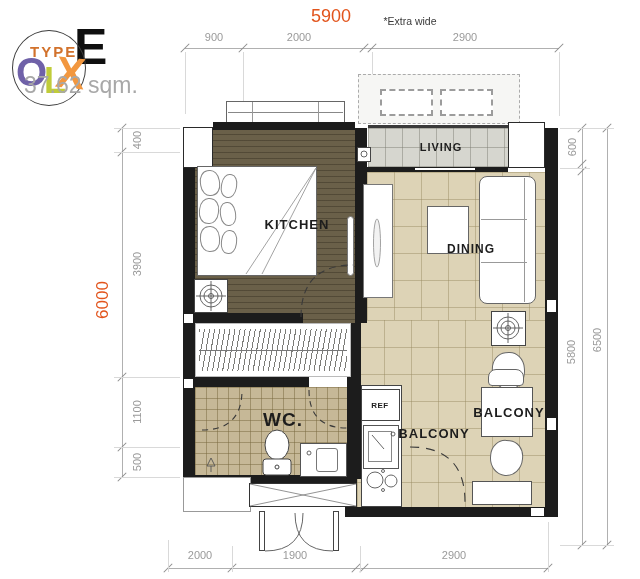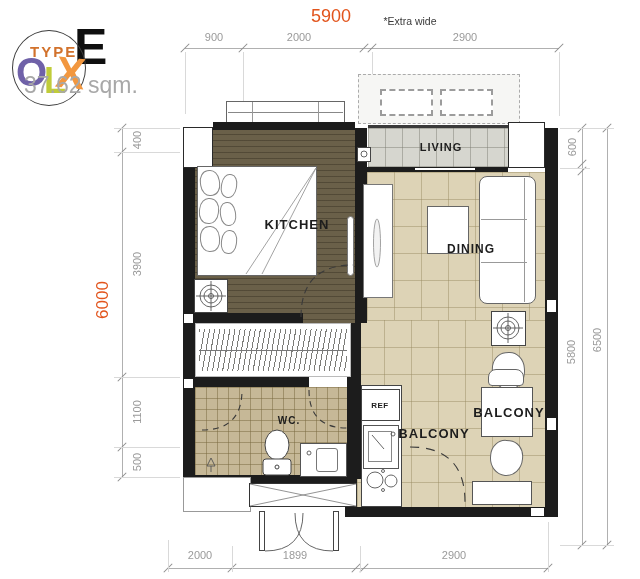--- a/index.html
+++ b/index.html
@@ -70,21 +70,21 @@
   <i class="tick" style="left:168px;top:568px;"></i>
   <i class="tick" style="left:232px;top:568px;"></i>
   <i class="tick" style="left:356px;top:568px;"></i>
   <i class="tick" style="left:364px;top:568px;"></i>
   <i class="tick" style="left:548px;top:568px;"></i>
   <div class="ext" style="left:168px;top:540px;width:1px;height:32px;"></div>
   <div class="ext" style="left:232px;top:546px;width:1px;height:26px;"></div>
   <div class="ext" style="left:360px;top:546px;width:1px;height:26px;"></div>
   <div class="ext" style="left:548px;top:522px;width:1px;height:50px;"></div>
   <div class="dim" style="left:200px;top:555px;">2000</div>
-  <div class="dim" style="left:295px;top:555px;">1899</div>
+  <div class="dim" style="left:295px;top:555px;">1900</div>
   <div class="dim" style="left:454px;top:555px;">2900</div>
 
   <div class="dimline" style="left:122px;top:128px;width:1px;height:349px;"></div>
   <i class="tick" style="left:122px;top:128px;"></i>
   <i class="tick" style="left:122px;top:152px;"></i>
   <i class="tick" style="left:122px;top:377px;"></i>
   <i class="tick" style="left:122px;top:447px;"></i>
   <i class="tick" style="left:122px;top:477px;"></i>
   <div class="ext" style="left:114px;top:128px;width:66px;height:1px;"></div>
   <div class="ext" style="left:114px;top:152px;width:66px;height:1px;"></div>
@@ -248,18 +248,18 @@
     <g stroke="#888" stroke-width="0.9" fill="none">
       <path d="M250,484 L356,506 M356,484 L250,506"></path>
     </g>
 
     <ellipse cx="377" cy="243" rx="3.5" ry="24" stroke="#999" stroke-width="0.9" fill="#f2f2f2"></ellipse>
   </svg>
 
   <div class="lbl" style="left:297px;top:224px;font-size:13px;">KITCHEN</div>
   <div class="lbl" style="left:441px;top:147px;font-size:11px;">LIVING</div>
   <div class="lbl" style="left:471px;top:249px;font-size:12px;">DINING</div>
-  <div class="lbl" style="left:289px;top:420px;font-size:10px;">WC.</div>
+  <div class="lbl" style="left:283px;top:420px;font-size:19px;">WC.</div>
   <div class="lbl" style="left:434px;top:433px;font-size:13px;">BALCONY</div>
   <div class="lbl" style="left:509px;top:412px;font-size:13px;">BALCONY</div>
   <div class="lbl" style="left:380px;top:405px;font-size:8px;letter-spacing:0.5px;">REF</div>
 
 </div>
 
 </body></html>

